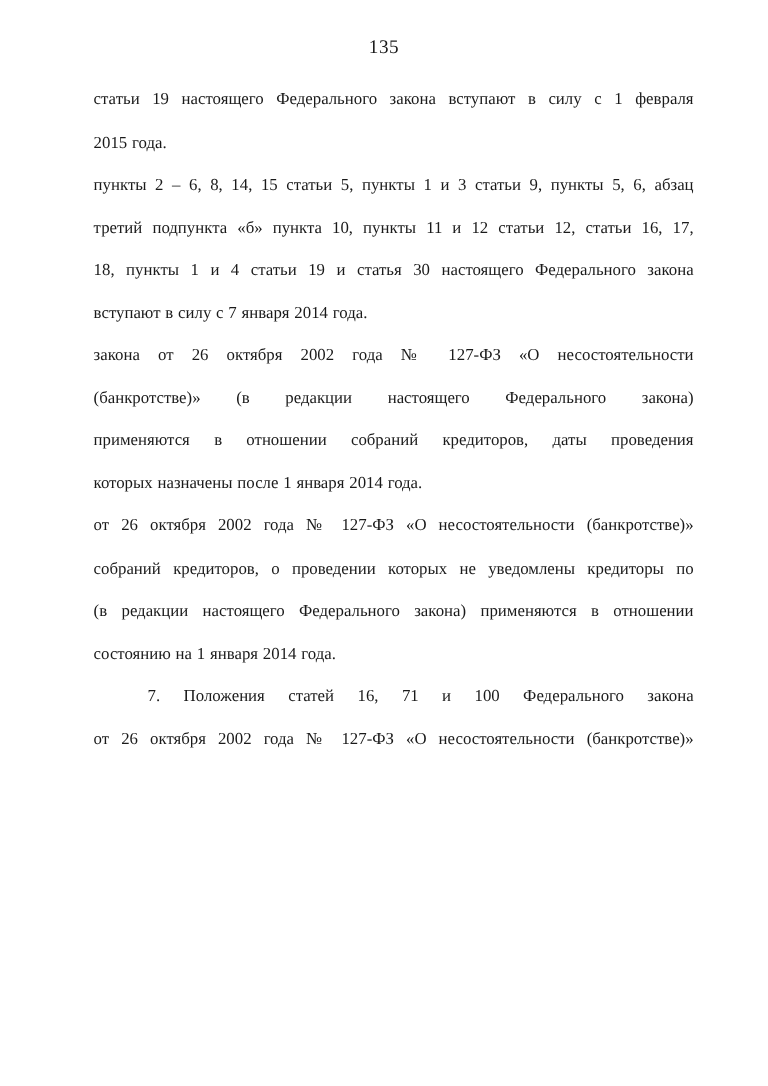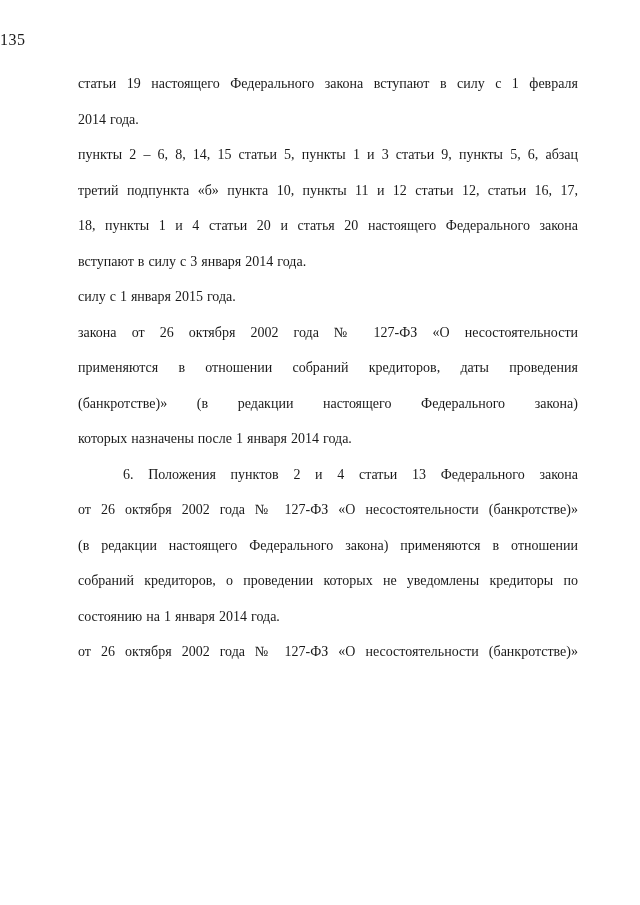--- a/index.html
+++ b/index.html
@@ -14,21 +14,21 @@
     background: #ffffff;
     font-family: "Liberation Serif", "DejaVu Serif", serif;
     color: #1a1a1a;
     overflow: hidden;
   }
   .page-number {
     position: absolute;
     top: 30px;
     left: 0;
     width: 640px;
-    text-align: left;
+    text-align: center;
     font-size: 16px;
     line-height: 20px;
     letter-spacing: 0.5px;
   }
   .text-block {
     position: absolute;
     left: 78px;
     top: 66px;
     width: 500px;
   }
@@ -55,47 +55,46 @@
 <body>
 
 <div class="page">
 
   <div class="page-number">135</div>
 
   <div class="text-block">
 
     <div class="para">
       <div class="line">статьи 19 настоящего Федерального закона вступают в силу с 1 февраля</div>
-      <div class="line end">2014 года.</div>
+      <div class="line end">2015 года.</div>
     </div>
 
     <div class="para">
       <div class="line">пункты 2 – 6, 8, 14, 15 статьи 5, пункты 1 и 3 статьи 9, пункты 5, 6, абзац</div>
       <div class="line">третий подпункта «б» пункта 10, пункты 11 и 12 статьи 12, статьи 16, 17,</div>
-      <div class="line">18, пункты 1 и 4 статьи 20 и статья 20 настоящего Федерального закона</div>
-      <div class="line end">вступают в силу с 3 января 2014 года.</div>
+      <div class="line">18, пункты 1 и 4 статьи 19 и статья 30 настоящего Федерального закона</div>
+      <div class="line end">вступают в силу с 7 января 2014 года.</div>
     </div>
 
     <div class="para">
-      <div class="line end">силу с 1 января 2015 года.</div>
     </div>
 
     <div class="para">
       <div class="line">закона от 26 октября 2002 года № 127-ФЗ «О несостоятельности</div>
+      <div class="line">(банкротстве)» (в редакции настоящего Федерального закона)</div>
       <div class="line">применяются в отношении собраний кредиторов, даты проведения</div>
-      <div class="line">(банкротстве)» (в редакции настоящего Федерального закона)</div>
       <div class="line end">которых назначены после 1 января 2014 года.</div>
     </div>
 
     <div class="para">
-      <div class="line indent">6. Положения пунктов 2 и 4 статьи 13 Федерального закона</div>
       <div class="line">от 26 октября 2002 года № 127-ФЗ «О несостоятельности (банкротстве)»</div>
+      <div class="line">собраний кредиторов, о проведении которых не уведомлены кредиторы по</div>
       <div class="line">(в редакции настоящего Федерального закона) применяются в отношении</div>
-      <div class="line">собраний кредиторов, о проведении которых не уведомлены кредиторы по</div>
       <div class="line end">состоянию на 1 января 2014 года.</div>
     </div>
 
     <div class="para">
+      <div class="line indent">7. Положения статей 16, 71 и 100 Федерального закона</div>
       <div class="line">от 26 октября 2002 года № 127-ФЗ «О несостоятельности (банкротстве)»</div>
     </div>
 
   </div>
 </div>
 
 </body></html>

